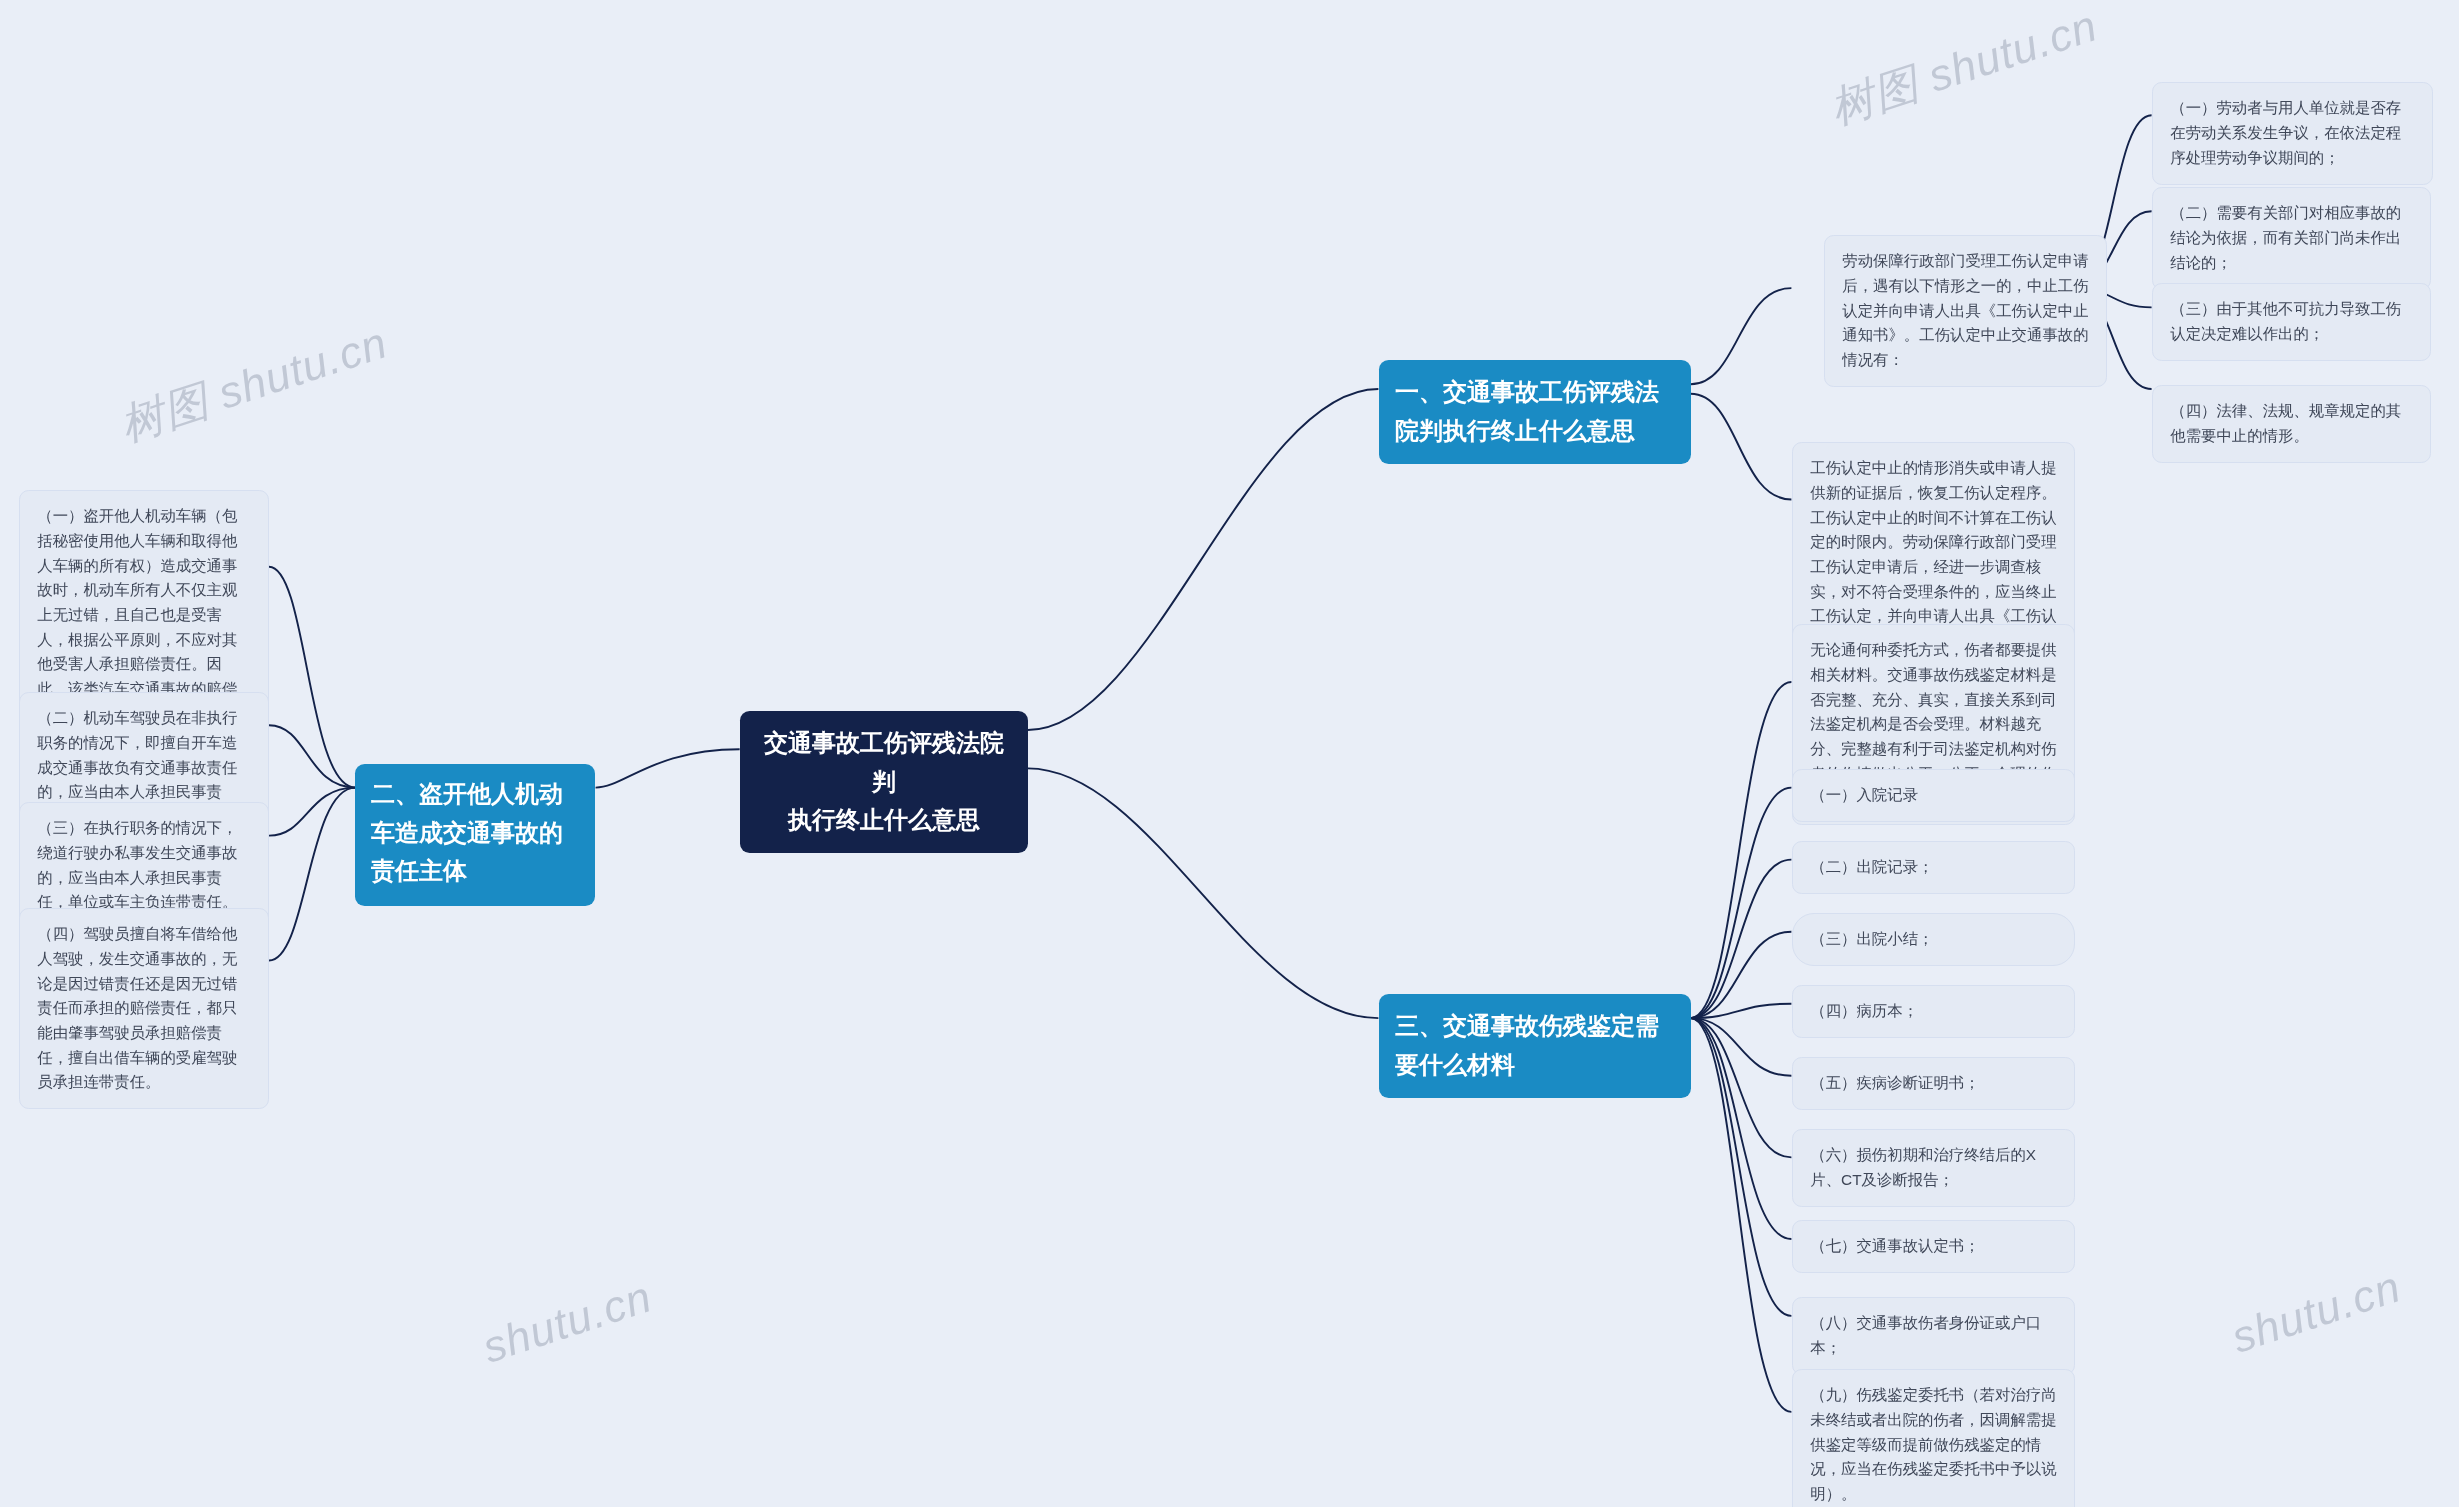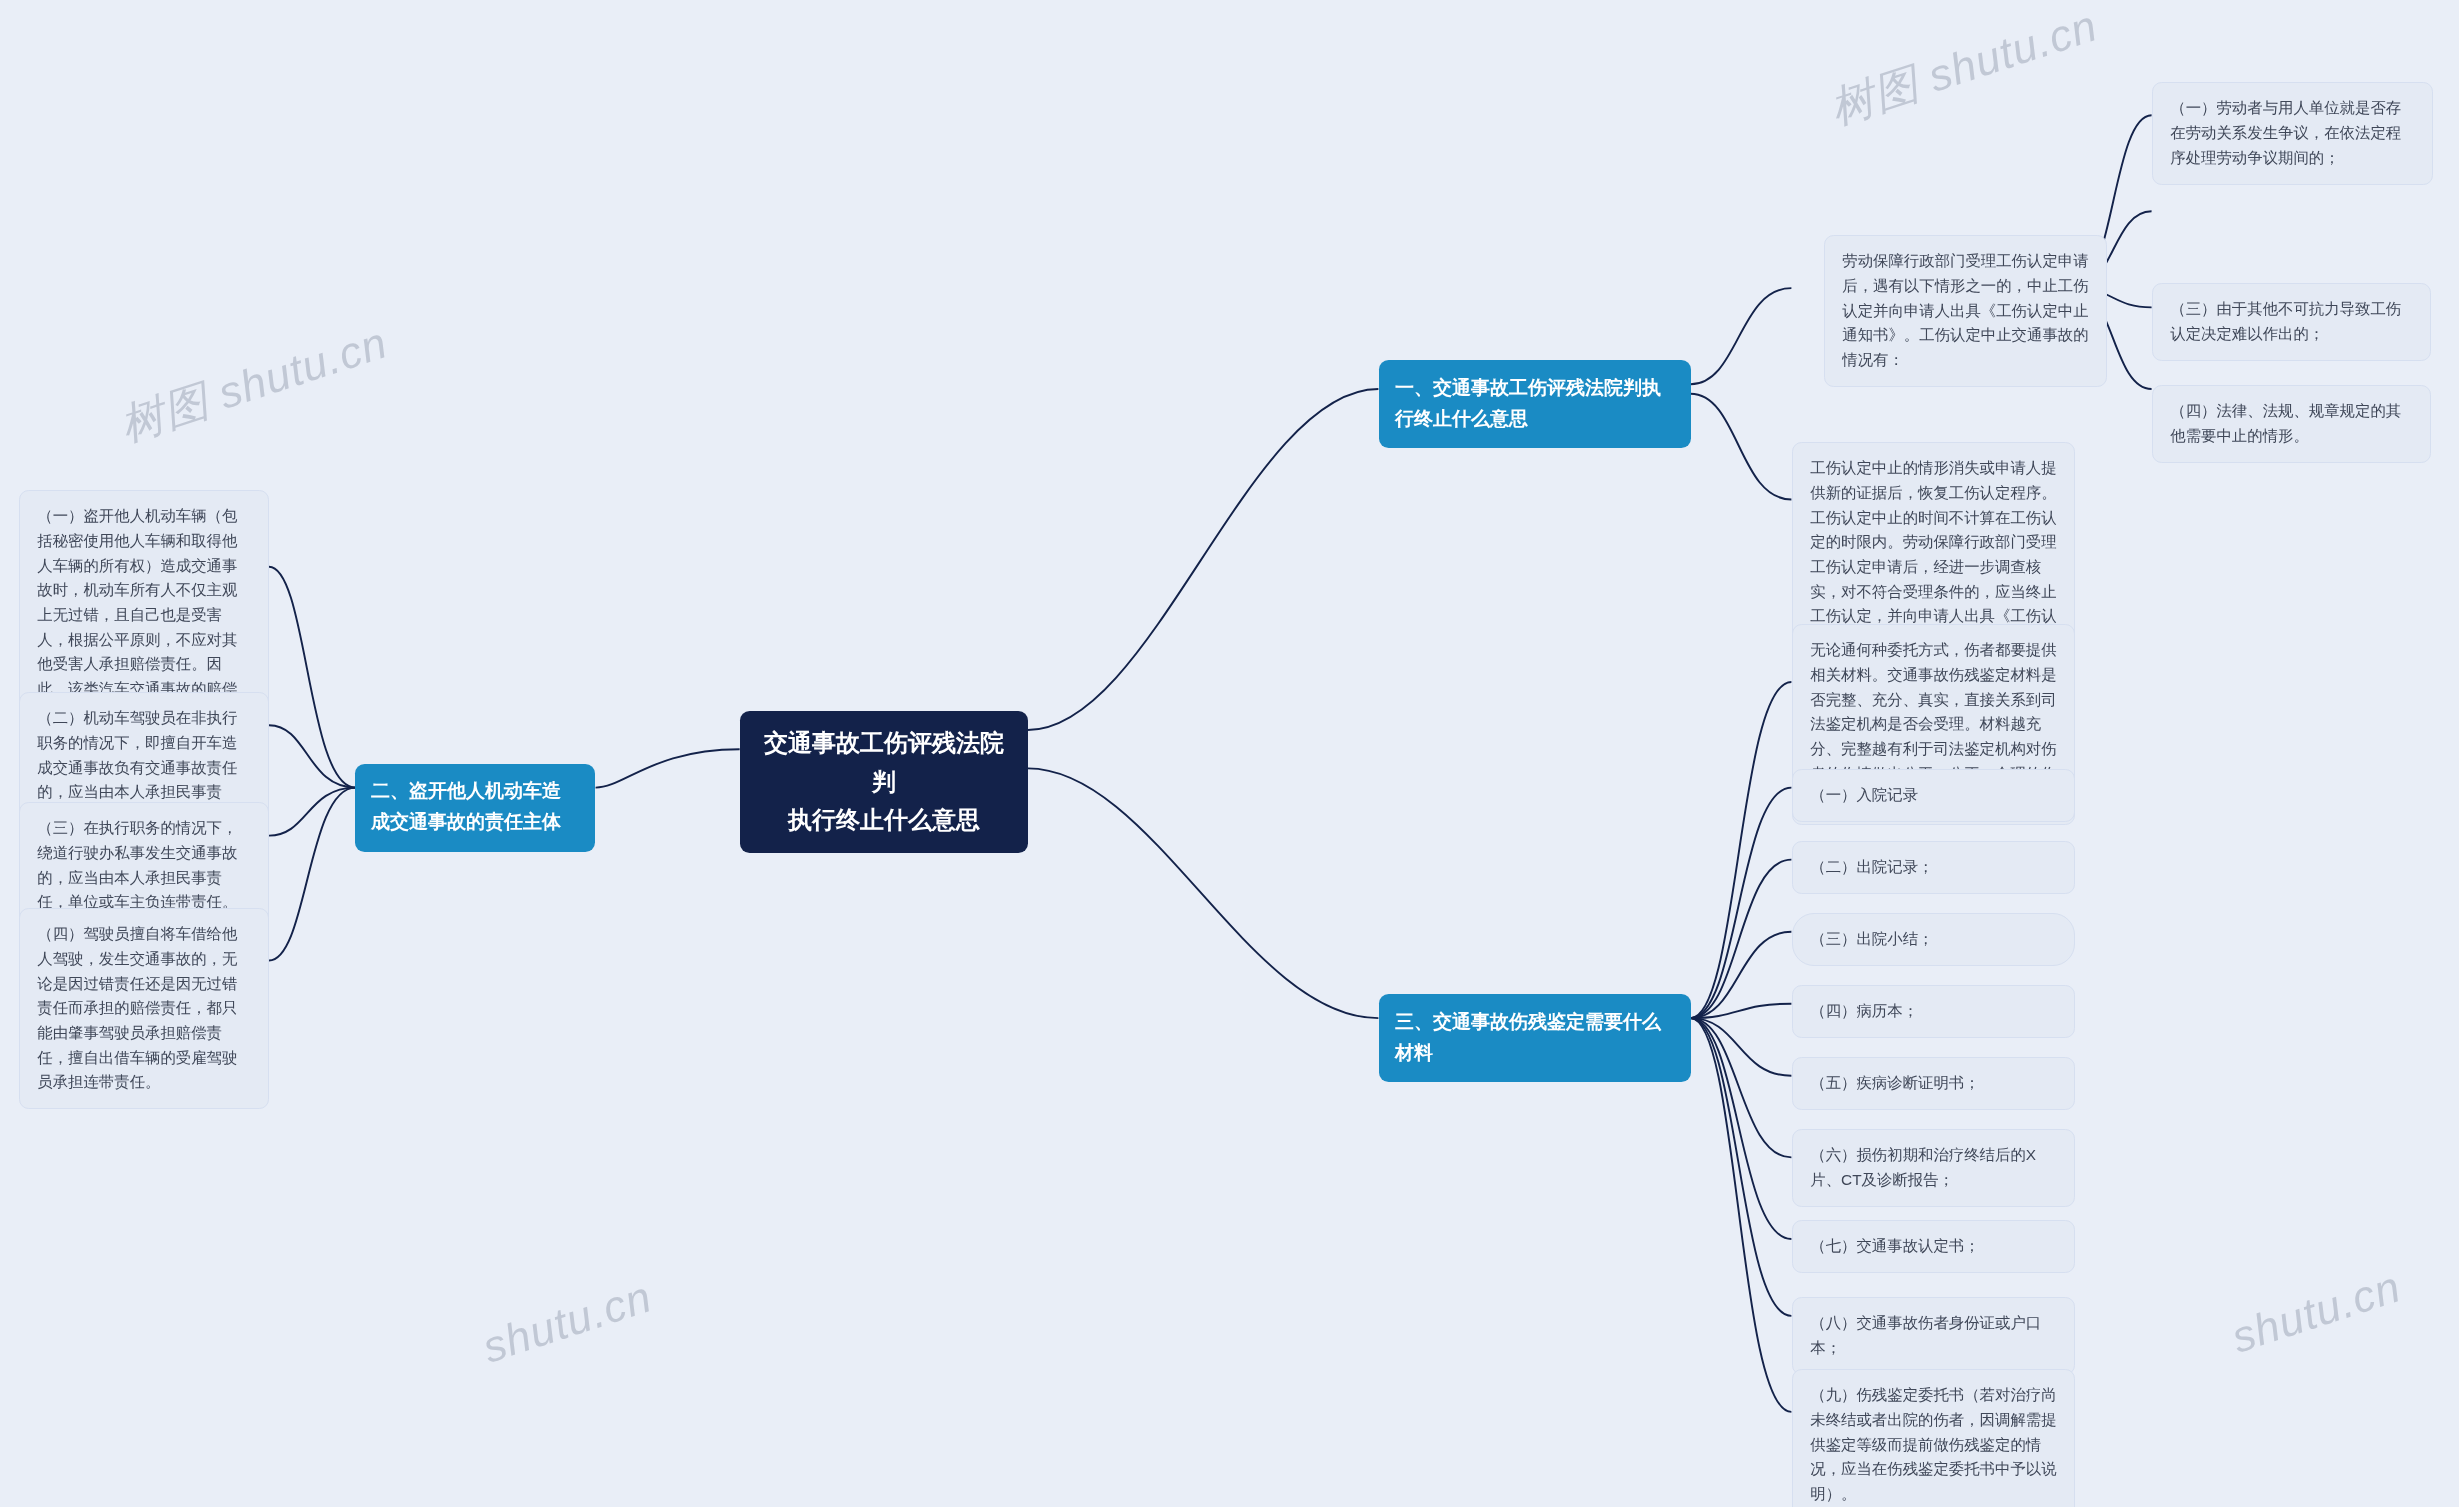--- a/index.html
+++ b/index.html
@@ -1,20 +1,20 @@
 <!DOCTYPE html>
 <html><head>
 <meta charset="utf-8">
 <style>
   html,body{margin:0;padding:0;width:2459px;height:1507px;background:#e9eef7;font-family:"Microsoft YaHei","PingFang SC","Helvetica Neue",Arial,sans-serif;overflow:hidden;}
   .canvas{position:relative;width:2459px;height:1507px;}
   svg.connectors{position:absolute;left:0;top:0;width:2459px;height:1507px;pointer-events:none;}
   .node{position:absolute;box-sizing:border-box;border-radius:9.6px;padding:13.4px 17.3px;line-height:1.6;}
   .root{background:#13224a;color:#fff;font-size:24px;font-weight:600;text-align:center;}
-  .branch{background:#1a8bc4;color:#fff;font-size:19px;font-weight:600;padding-left:16px;}
+  .branch{background:#1a8bc4;color:#fff;font-size:24px;font-weight:600;padding-left:16px;}
   .leaf{background:#e4eaf4;color:#3f4758;font-size:15.4px;border:1px solid #d6dff0;}
   .wm{position:absolute;color:rgba(120,130,150,0.35);font-size:44px;transform:rotate(-18deg);pointer-events:none;font-style:italic;letter-spacing:1px;}
 </style>
 </head>
 <body>
 <div class="canvas">
 
 <svg class="connectors" viewBox="0 0 2560 1569" width="2459" height="1507">
   <g stroke="#13224a" stroke-width="2" fill="none">
 
@@ -52,20 +52,21 @@
 </svg>
 
 <div class="node root" style="left:740px;top:711px;width:288px;white-space:pre-line;">交通事故工伤评残法院判
 执行终止什么意思</div>
 
 <div class="node branch" style="left:1379px;top:360px;width:312px;">一、交通事故工伤评残法院判执行终止什么意思</div>
 
 <div class="node leaf" style="left:1792px;top:235px;width:283px;margin-left:32px;">劳动保障行政部门受理工伤认定申请后，遇有以下情形之一的，中止工伤认定并向申请人出具《工伤认定中止通知书》。工伤认定中止交通事故的情况有：</div>
 
 <div class="node leaf" style="left:2152px;top:82px;width:281px;">（一）劳动者与用人单位就是否存在劳动关系发生争议，在依法定程序处理劳动争议期间的；</div>
+<div class="node leaf" style="left:2152px;top:187px;width:279px;">（二）需要有关部门对相应事故的结论为依据，而有关部门尚未作出结论的；</div>
 <div class="node leaf" style="left:2152px;top:283px;width:279px;">（三）由于其他不可抗力导致工伤认定决定难以作出的；</div>
 <div class="node leaf" style="left:2152px;top:385px;width:279px;">（四）法律、法规、规章规定的其他需要中止的情形。</div>
 
 <div class="node leaf" style="left:1792px;top:442px;width:283px;">工伤认定中止的情形消失或申请人提供新的证据后，恢复工伤认定程序。工伤认定中止的时间不计算在工伤认定的时限内。劳动保障行政部门受理工伤认定申请后，经进一步调查核实，对不符合受理条件的，应当终止工伤认定，并向申请人出具《工伤认定终止通知书》。</div>
 
 <div class="node branch" style="left:355px;top:764px;width:240px;font-family:Liberation Mono, monospace;">二、盗开他人机动车造成交通事故的责任主体</div>
 
 <div class="node leaf" style="left:19px;top:490px;width:250px;">（一）盗开他人机动车辆（包括秘密使用他人车辆和取得他人车辆的所有权）造成交通事故时，机动车所有人不仅主观上无过错，且自己也是受害人，根据公平原则，不应对其他受害人承担赔偿责任。因此，该类汽车交通事故的赔偿主体仅限于盗开他人机动车辆造成交通事故的人。</div>
 <div class="node leaf" style="left:19px;top:692px;width:250px;">（二）机动车驾驶员在非执行职务的情况下，即擅自开车造成交通事故负有交通事故责任的，应当由本人承担民事责任。</div>
 <div class="node leaf" style="left:19px;top:802px;width:250px;">（三）在执行职务的情况下，绕道行驶办私事发生交通事故的，应当由本人承担民事责任，单位或车主负连带责任。</div>

